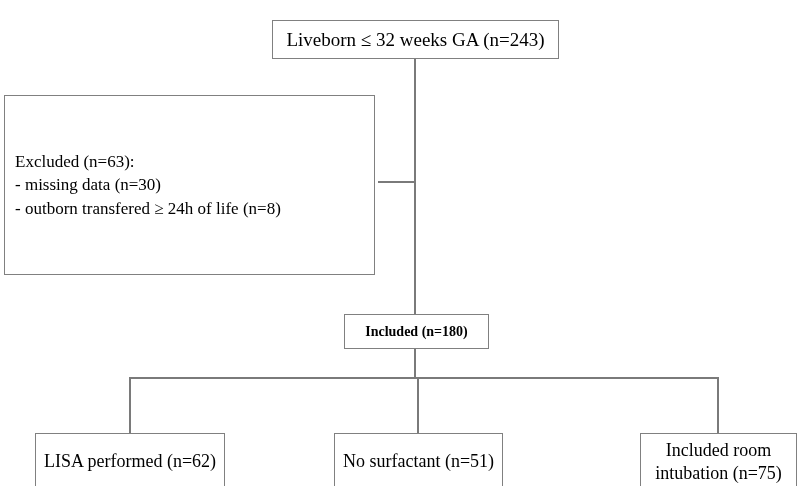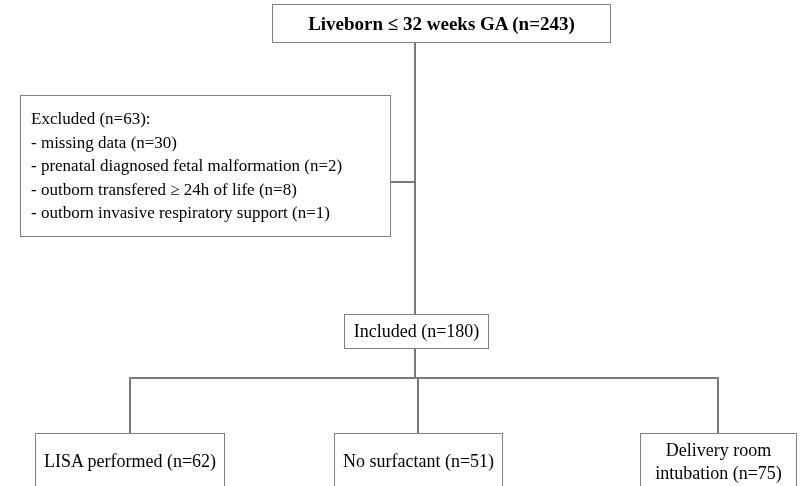--- a/index.html
+++ b/index.html
@@ -38,54 +38,54 @@
     position: absolute;
     background: #7a7a7a;
     z-index: 1;
   }
   .v-line { width: 1.5px; }
   .h-line { height: 1.5px; }
 
   
   #box-top {
     left: 272px;
-    top: 4px;
-    width: 339px;
+    top: 20px;
+    width: 287px;
     height: 39px;
     font-size: 19px;
-    font-weight: bold;
   }
 
   
   #box-excluded {
-    left: 20px;
+    left: 4px;
     top: 95px;
     width: 371px;
-    height: 142px;
+    height: 180px;
     font-size: 17px;
     padding: 8px 0 8px 10px;
     align-items: center;
   }
   #box-excluded .excl-inner {
     width: 100%;
   }
   .excl-line {
     display: block;
     white-space: nowrap;
     line-height: 1.38;
     font-size: 17px;
   }
 
   
   #box-included {
     left: 344px;
     top: 314px;
     width: 145px;
     height: 35px;
-    font-size: 18px;
+    font-size: 14px;
+    font-weight: bold;
   }
 
   
   #box-lisa {
     left: 35px;
     top: 433px;
     width: 190px;
     height: 57px;
     font-size: 18px;
   }
@@ -166,36 +166,34 @@
   <div class="connector v-line" id="drop-dri"></div>
 
   <div class="box" id="box-top">
     <span>Liveborn ≤ 32 weeks GA (n=243)</span>
   </div>
 
   <div class="box left-align" id="box-excluded">
     <div class="excl-inner">
       <span class="excl-line">Excluded (n=63):</span>
       <span class="excl-line">- missing data (n=30)</span>
-      <span class="excl-line">- prenatal diagnosed fetal malformation (n=2)</span>
       <span class="excl-line">- outborn transfered ≥ 24h of life (n=8)</span>
-      <span class="excl-line">- outborn invasive respiratory support (n=1)</span>
     </div>
   </div>
 
   <div class="box" id="box-included">
     <span>Included (n=180)</span>
   </div>
 
   <div class="box" id="box-lisa">
     <span>LISA performed (n=62)</span>
   </div>
 
   <div class="box" id="box-nosurf">
     <span>No surfactant (n=51)</span>
   </div>
 
   <div class="box" id="box-dri">
-    <span class="dri-line">Delivery room</span>
+    <span class="dri-line">Included room</span>
     <span class="dri-line">intubation (n=75)</span>
   </div>
 
 </div>
 
 </body></html>

